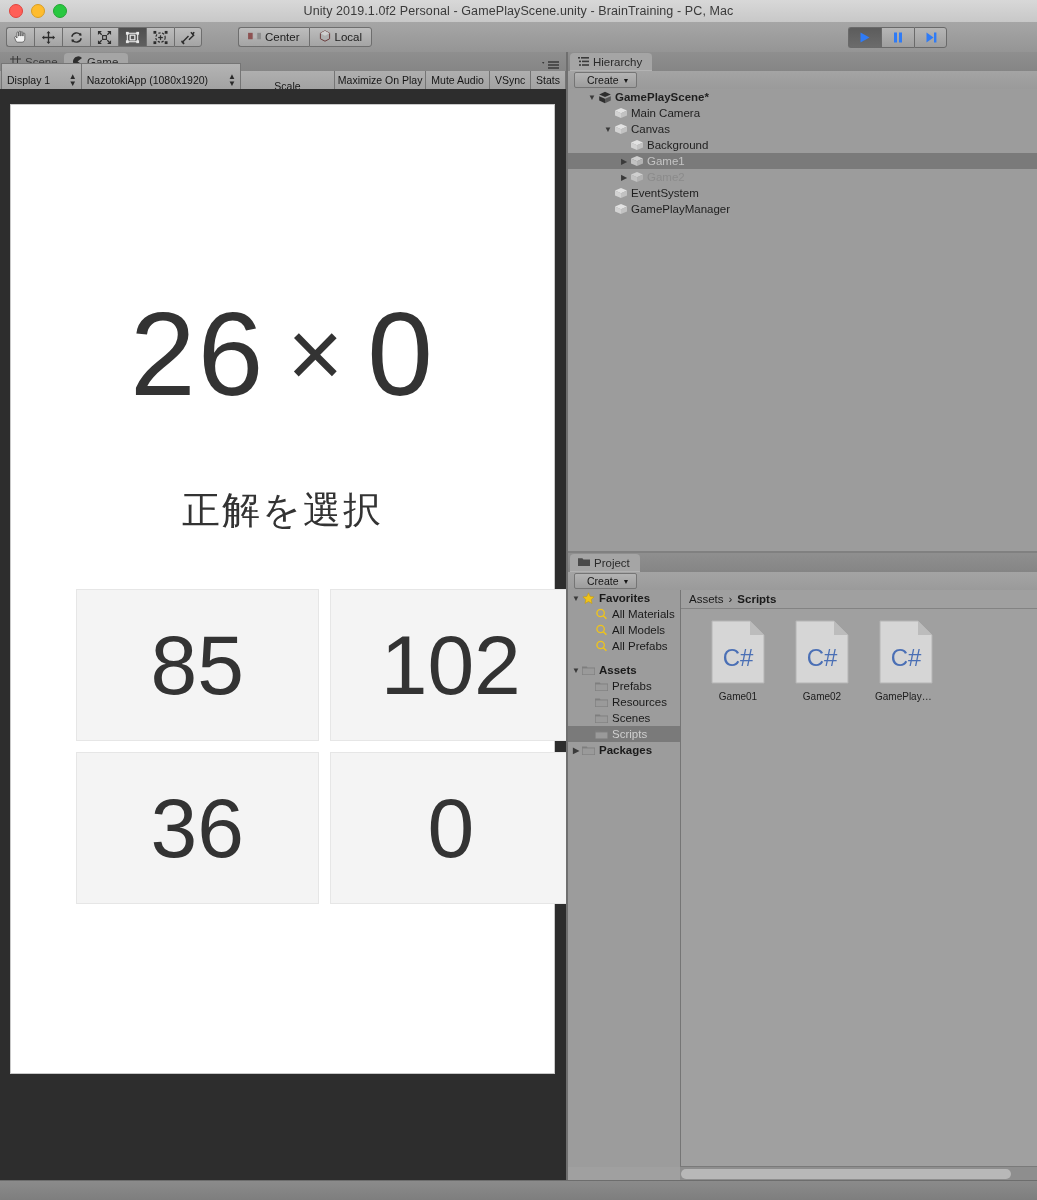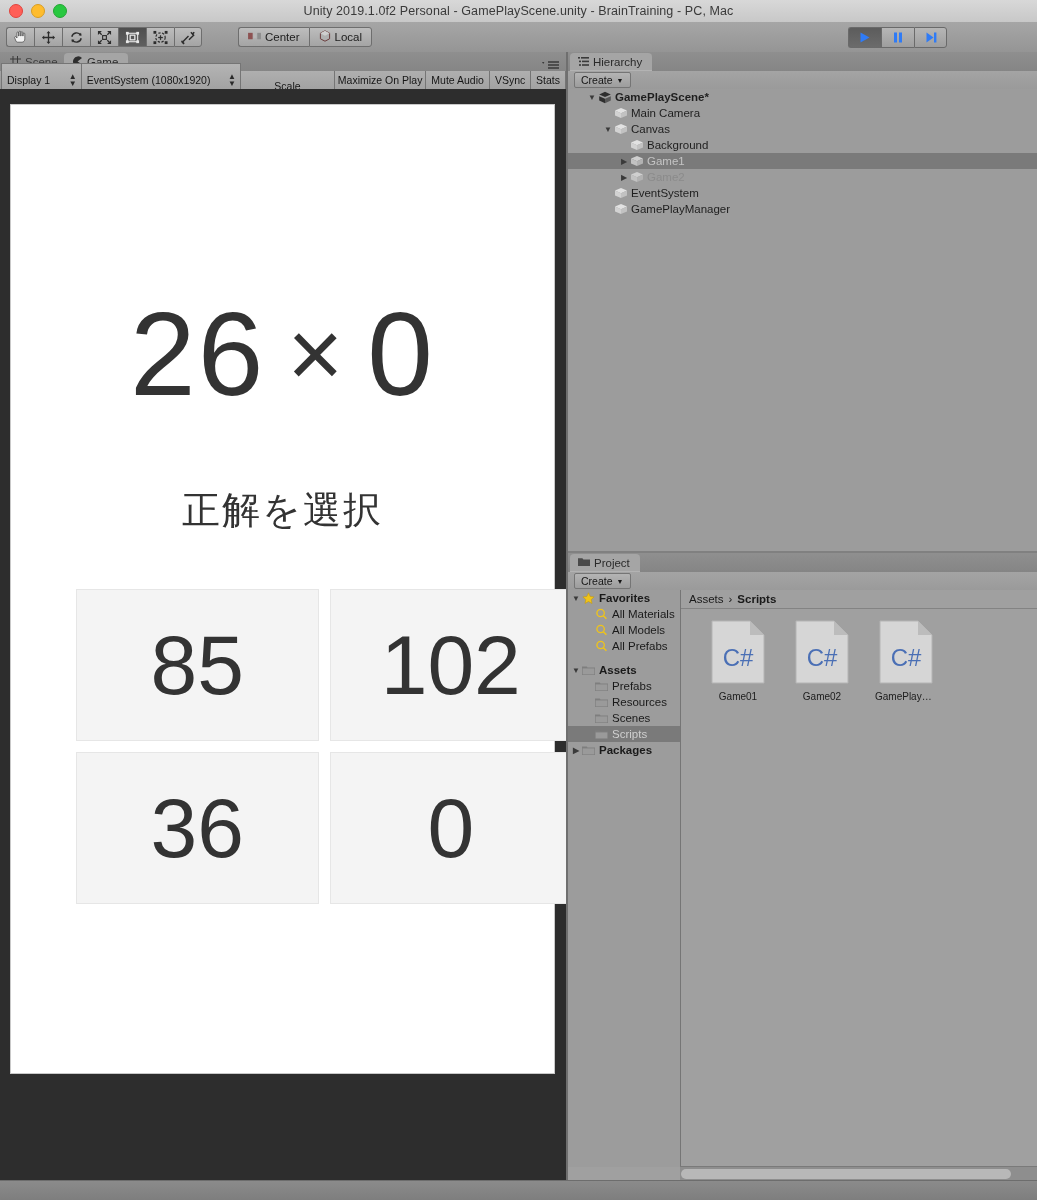--- a/index.html
+++ b/index.html
@@ -155,21 +155,21 @@
     font-size: 84px; color: #333333;
     box-sizing: border-box;
   }
 
   
   #hierarchy-panel {
     position: absolute; left: 568px; top: 52px; width: 469px; height: 499px;
     background: #a0a0a0;
   }
   .hier-create {
-    height: 16px; padding: 0 7px 0 6px; margin-left: 6px;
+    height: 16px; padding: 0 7px 0 12px; margin-left: 6px;
     display: inline-flex; align-items: center; gap: 4px;
     background: linear-gradient(to bottom, #b4b4b4, #9d9d9d);
     border: 1px solid #757575; border-radius: 2px;
     font-size: 10.5px; color: #151515; box-sizing: border-box;
   }
   .tree { position: absolute; left: 0; right: 0; top: 37px; bottom: 0; background: #9c9c9c; }
   .tree-row {
     height: 16px; display: flex; align-items: center;
     font-size: 11.5px; color: #1e1e1e; white-space: nowrap;
   }
@@ -387,21 +387,21 @@
         </svg>
     </div>
   </div>
 
   <div class="subbar" style="padding-left:2px;">
     <div class="game-toolbar-item gt-dropdown" style="width:84px;">
       <span>Display 1</span>
       <span class="gt-arrows">▲<br>▼</span>
     </div>
     <div class="game-toolbar-item gt-dropdown" style="width:168px;">
-      <span>EventSystem (1080x1920)</span>
+      <span>NazotokiApp (1080x1920)</span>
       <span class="gt-arrows">▲<br>▼</span>
     </div>
     <div class="game-toolbar-item" style="width:100px;gap:5px;flex-direction:column;">
       <span>Scale</span>
       <span>
         <svg width="42" height="10" viewBox="0 0 42 10">
             <rect x="7" y="3.5" width="32" height="3" rx="1.5" fill="#6e6e6e"></rect>
             <circle cx="7" cy="5" r="4.2" fill="#d9d9d9" stroke="#5c5c5c"></circle>
           </svg>
       </span>

